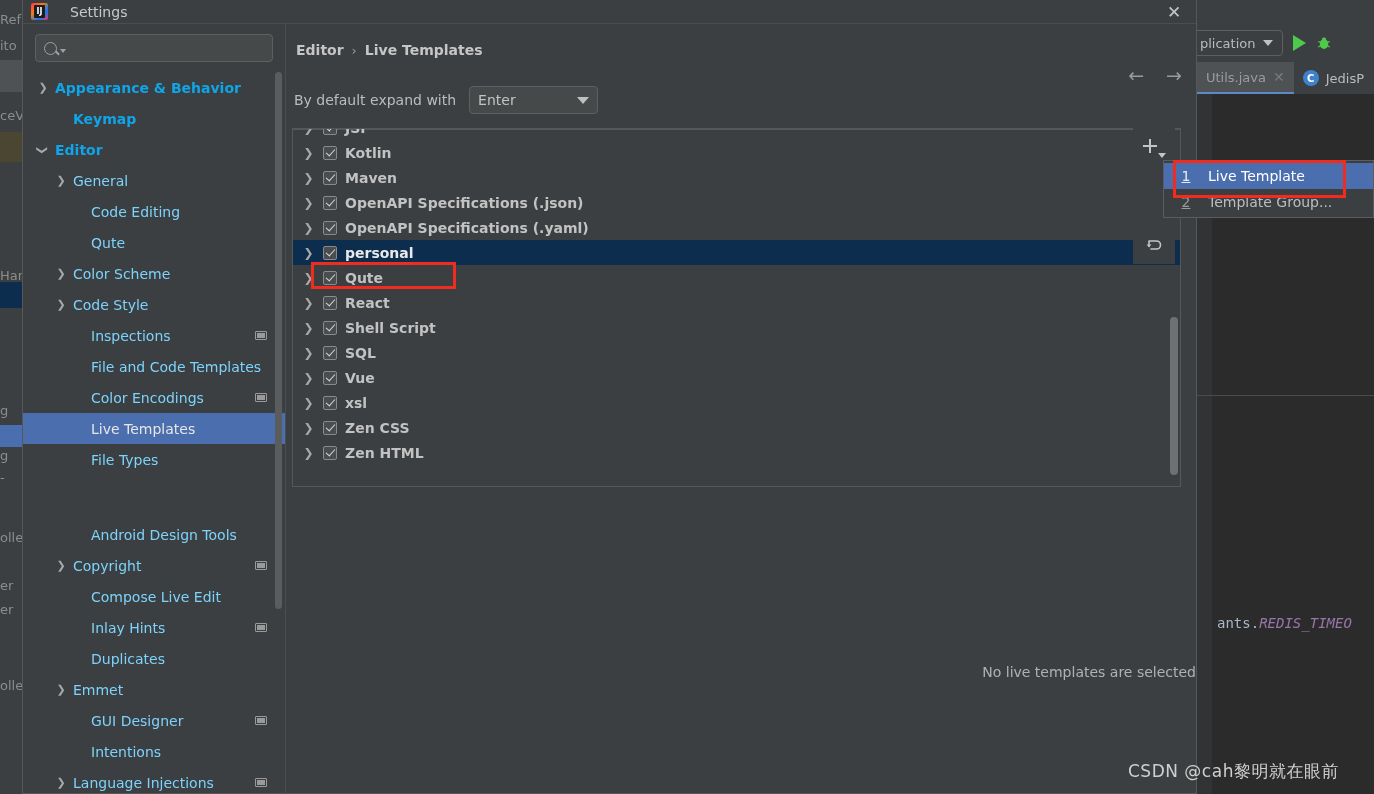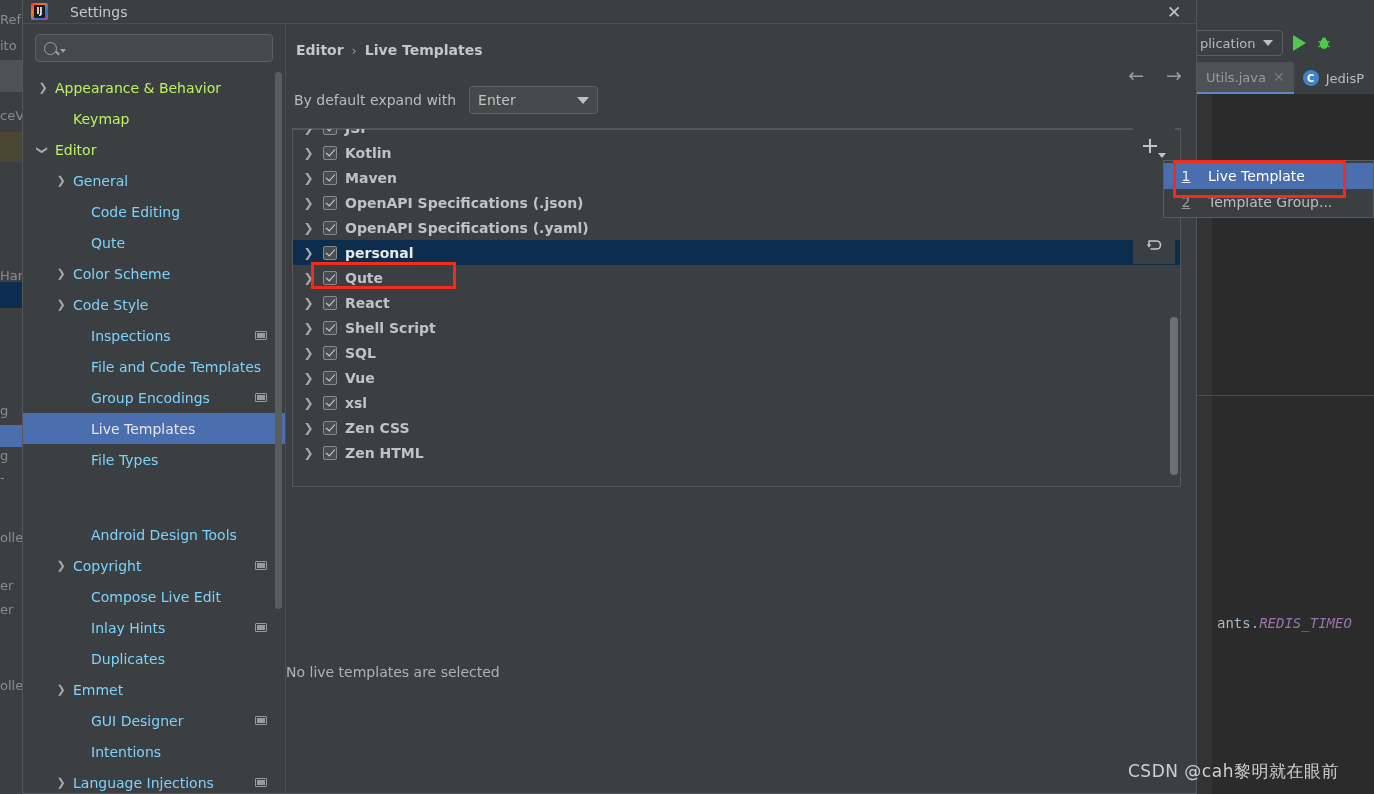--- a/index.html
+++ b/index.html
@@ -147,21 +147,21 @@
     height: 31px; display: flex; align-items: center; position: relative;
     padding-right: 18px; cursor: default;
   }
   .tree-row.selected { background: #4b6eaf; }
   .tree-row .tw {
     width: 14px; height: 14px; display: flex; align-items: center; justify-content: center;
     color: #a9a9a9; font-size: 11px; flex: 0 0 14px;
   }
   .tree-row .lbl { font-size: 14px; color: #7dd3fc; white-space: nowrap; }
   .tree-row.selected .lbl { color: #e6e6e6; }
-  .tree-row.bold .lbl { font-weight: normal; color: #bef264; }
+  .tree-row.bold .lbl { font-weight: bold; color: #0ea5e9; }
   .tree-row .badge {
     position: absolute; right: 18px; width: 12px; height: 9px;
     border: 1px solid #9a9a9a; border-radius: 1px;
   }
   .tree-row .badge::after {
     content:''; position:absolute; left:1px; top:1px; width:8px; height:5px; background:#9a9a9a;
   }
 
   #sidebar-scrollbar {
     position: absolute; right: 3px; top: 48px; width: 7px; height: 560px;
@@ -218,21 +218,21 @@
   }
   .tmpl-row .name { font-size: 14px; font-weight: bold; color: #c2c2c2; white-space: nowrap; }
   .tmpl-row.selected .name { color: #e9e9e9; }
 
   #tmpl-scrollbar {
     position: absolute; right: 2px; top: 188px; width: 8px; height: 158px;
     background: #6e7173; border-radius: 4px;
   }
 
   #empty-note {
-    position: absolute; left: 0; right: 0; top: 640px; text-align: left;
+    position: absolute; left: 0; right: 0; top: 640px; text-align: right;
     font-size: 14px; color: #b1b1b1;
   }
 
   
   #nav-arrows {
     position: absolute; right: 14px; top: 40px; display: flex; gap: 22px;
     color: #9a9a9a; font-size: 19px;
   }
 
   
@@ -408,21 +408,21 @@
             <span class="tw"></span>
             <span class="lbl" style="margin-left: 5px;">Inspections</span>
             <span class="badge"></span>
           </div>
           <div class="tree-row" style="padding-left: 49px;">
             <span class="tw"></span>
             <span class="lbl" style="margin-left: 5px;">File and Code Templates</span>
           </div>
           <div class="tree-row" style="padding-left: 49px;">
             <span class="tw"></span>
-            <span class="lbl" style="margin-left: 5px;">Group Encodings</span>
+            <span class="lbl" style="margin-left: 5px;">Color Encodings</span>
             <span class="badge"></span>
           </div>
           <div class="tree-row selected" style="padding-left: 49px;">
             <span class="tw"></span>
             <span class="lbl" style="margin-left: 5px;">Live Templates</span>
           </div>
           <div class="tree-row" style="padding-left: 49px;">
             <span class="tw"></span>
             <span class="lbl" style="margin-left: 5px;">File Types</span>
           </div>

